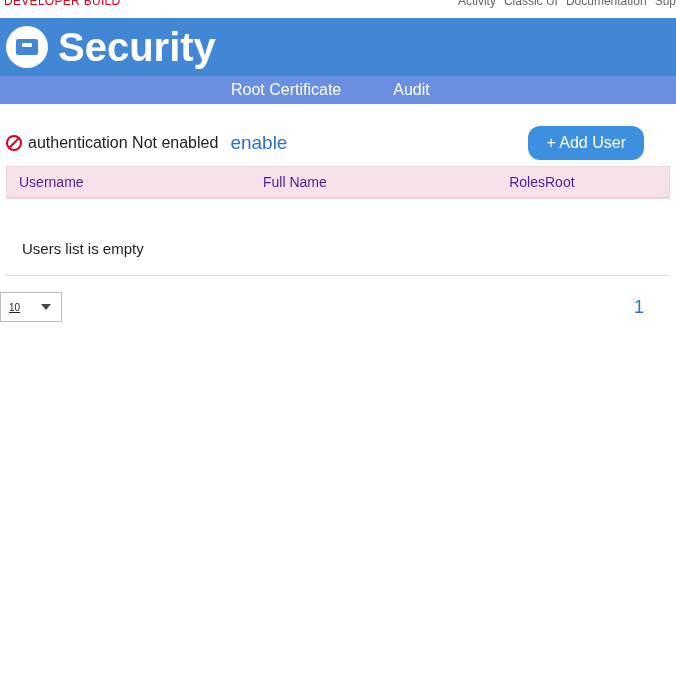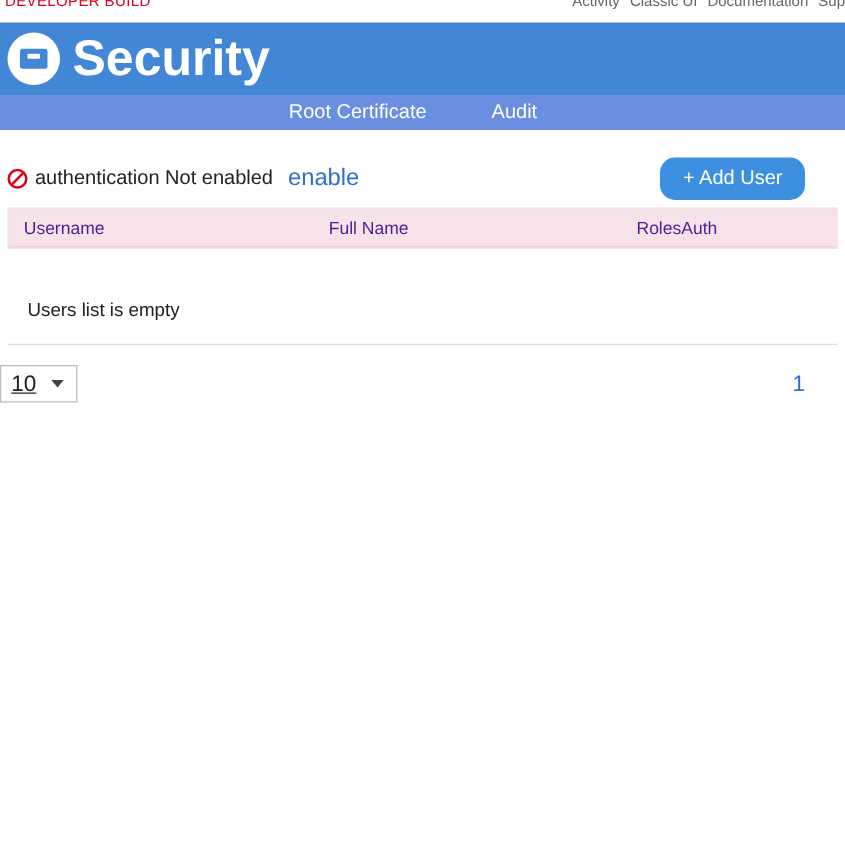--- a/index.html
+++ b/index.html
@@ -173,21 +173,21 @@
       display:flex;
       align-items:center;
       margin:16px 6px 0 0;
     }
     .pgselect{
       width:62px;
       height:30px;
       border:1px solid #bbb;
       background:#fff;
       padding:0 8px;
-      font-size:18px;
+      font-size:10px;
       position:relative;
       display:flex;
       align-items:center;
       cursor:pointer;
       margin-left:0;
       text-decoration:underline;
     }
     .pgselect .tri{
       position:absolute;
       right:10px; top:50%;
@@ -238,21 +238,21 @@
     <span class="enable">enable</span>
     <span class="spacer"></span>
     <button class="adduser">+ Add User</button>
   </div>
 
   <div class="table-wrap">
     <div class="thead">
       <div class="col-user">Username</div>
       <div class="col-full">Full Name</div>
       <div class="col-roles">Roles</div>
-      <div class="col-auth">Auth</div>
+      <div class="col-auth">Root</div>
     </div>
   </div>
 
   <div class="emptymsg">Users list is empty</div>
 
   <div class="pager">
     <div class="pgselect">
       <span>10</span>
       <span class="tri"></span>
     </div>

